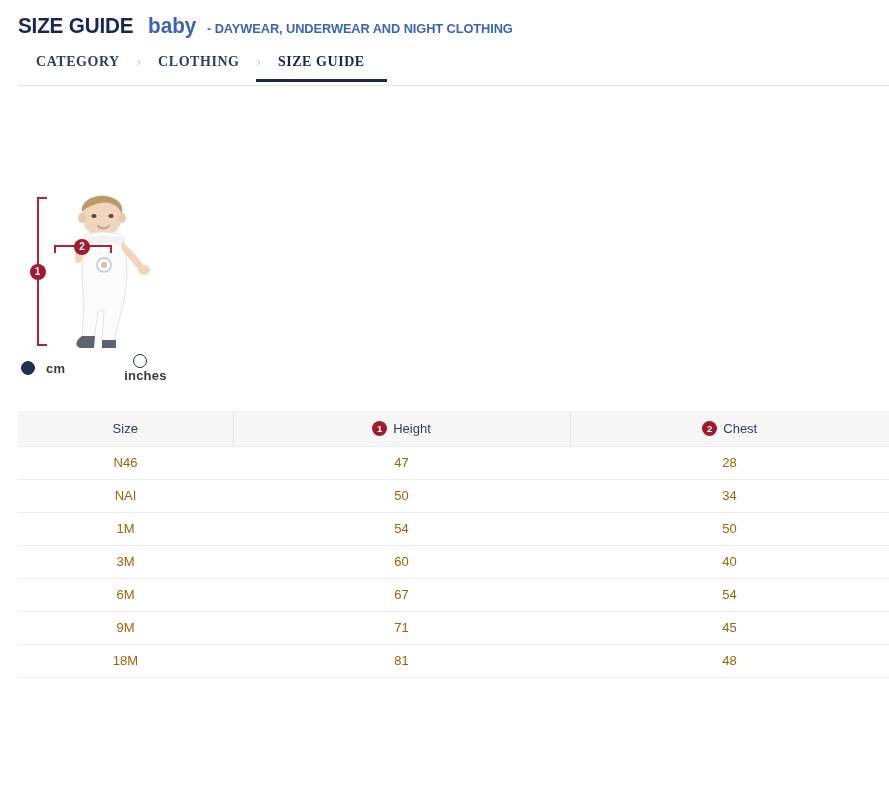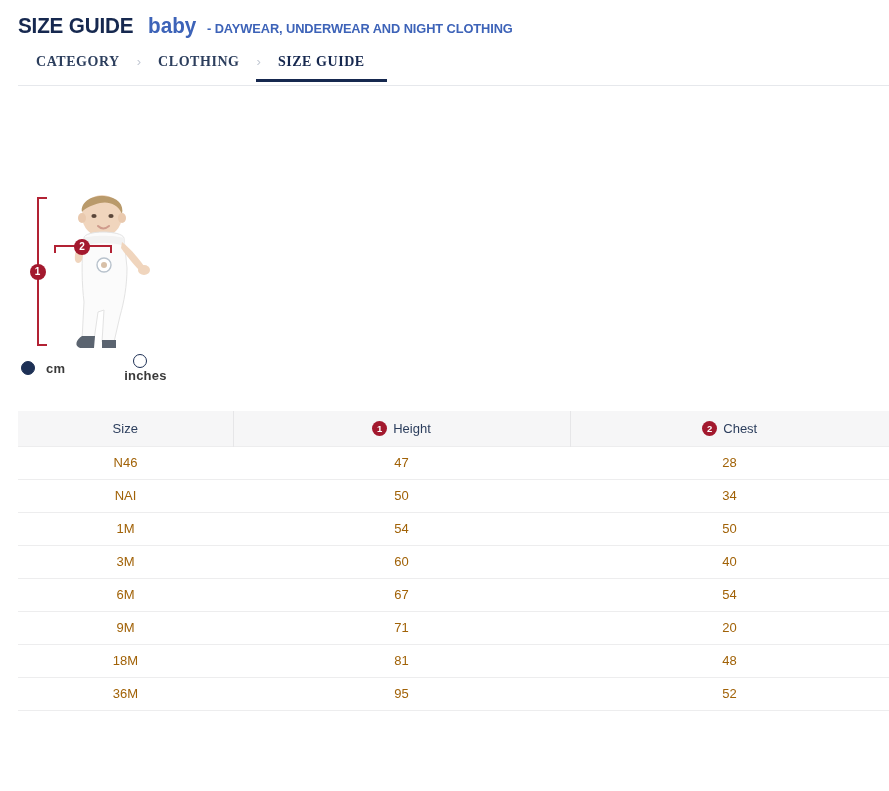--- a/index.html
+++ b/index.html
@@ -380,28 +380,23 @@
           <td>40</td>
         </tr>
         <tr>
           <td>6M</td>
           <td>67</td>
           <td>54</td>
         </tr>
         <tr>
           <td>9M</td>
           <td>71</td>
-          <td>20</td>
+          <td>45</td>
         </tr>
         <tr>
           <td>18M</td>
           <td>81</td>
           <td>48</td>
         </tr>
-        <tr>
-          <td>36M</td>
-          <td>95</td>
-          <td>52</td>
-        </tr>
       </tbody>
   </table>
 
 </div>
 
 </body></html>

